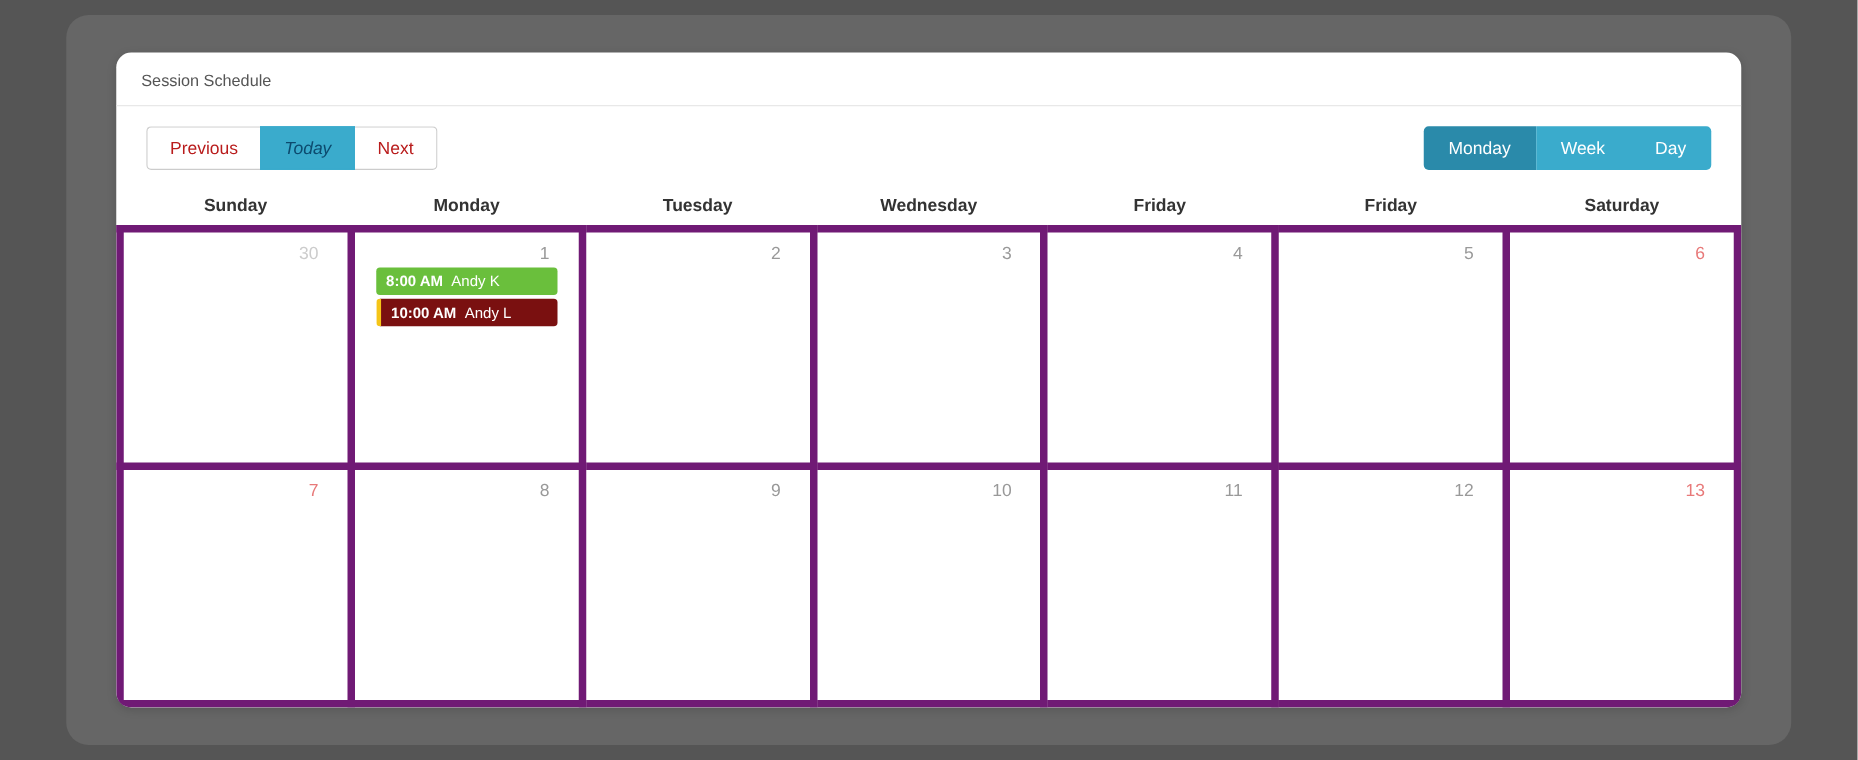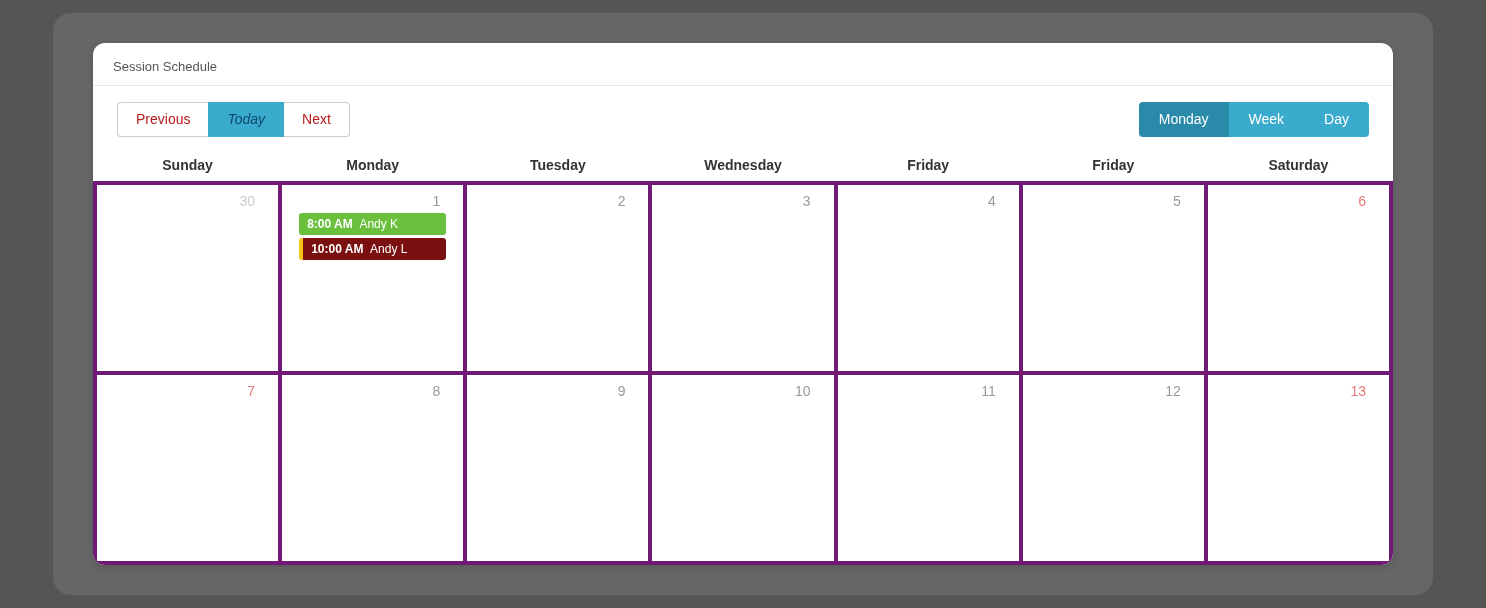--- a/index.html
+++ b/index.html
@@ -102,21 +102,21 @@
     .day-header {
       text-align: center;
       font-weight: 700;
       font-size: 14px;
       color: #333;
       padding: 8px 0;
       background: #fff;
       border-bottom: 2px solid #ddd;
     }
     .calendar-cell {
-      border: 4px solid #701a75;
+      border: 6px solid #701a75;
       vertical-align: top;
       width: calc(100% / 7);
       height: 190px;
       padding: 4px 17px;
     }
     .cell-number {
       text-align: right;
       font-size: 14px;
       color: #999;
       padding: 4px 6px 4px 0;

